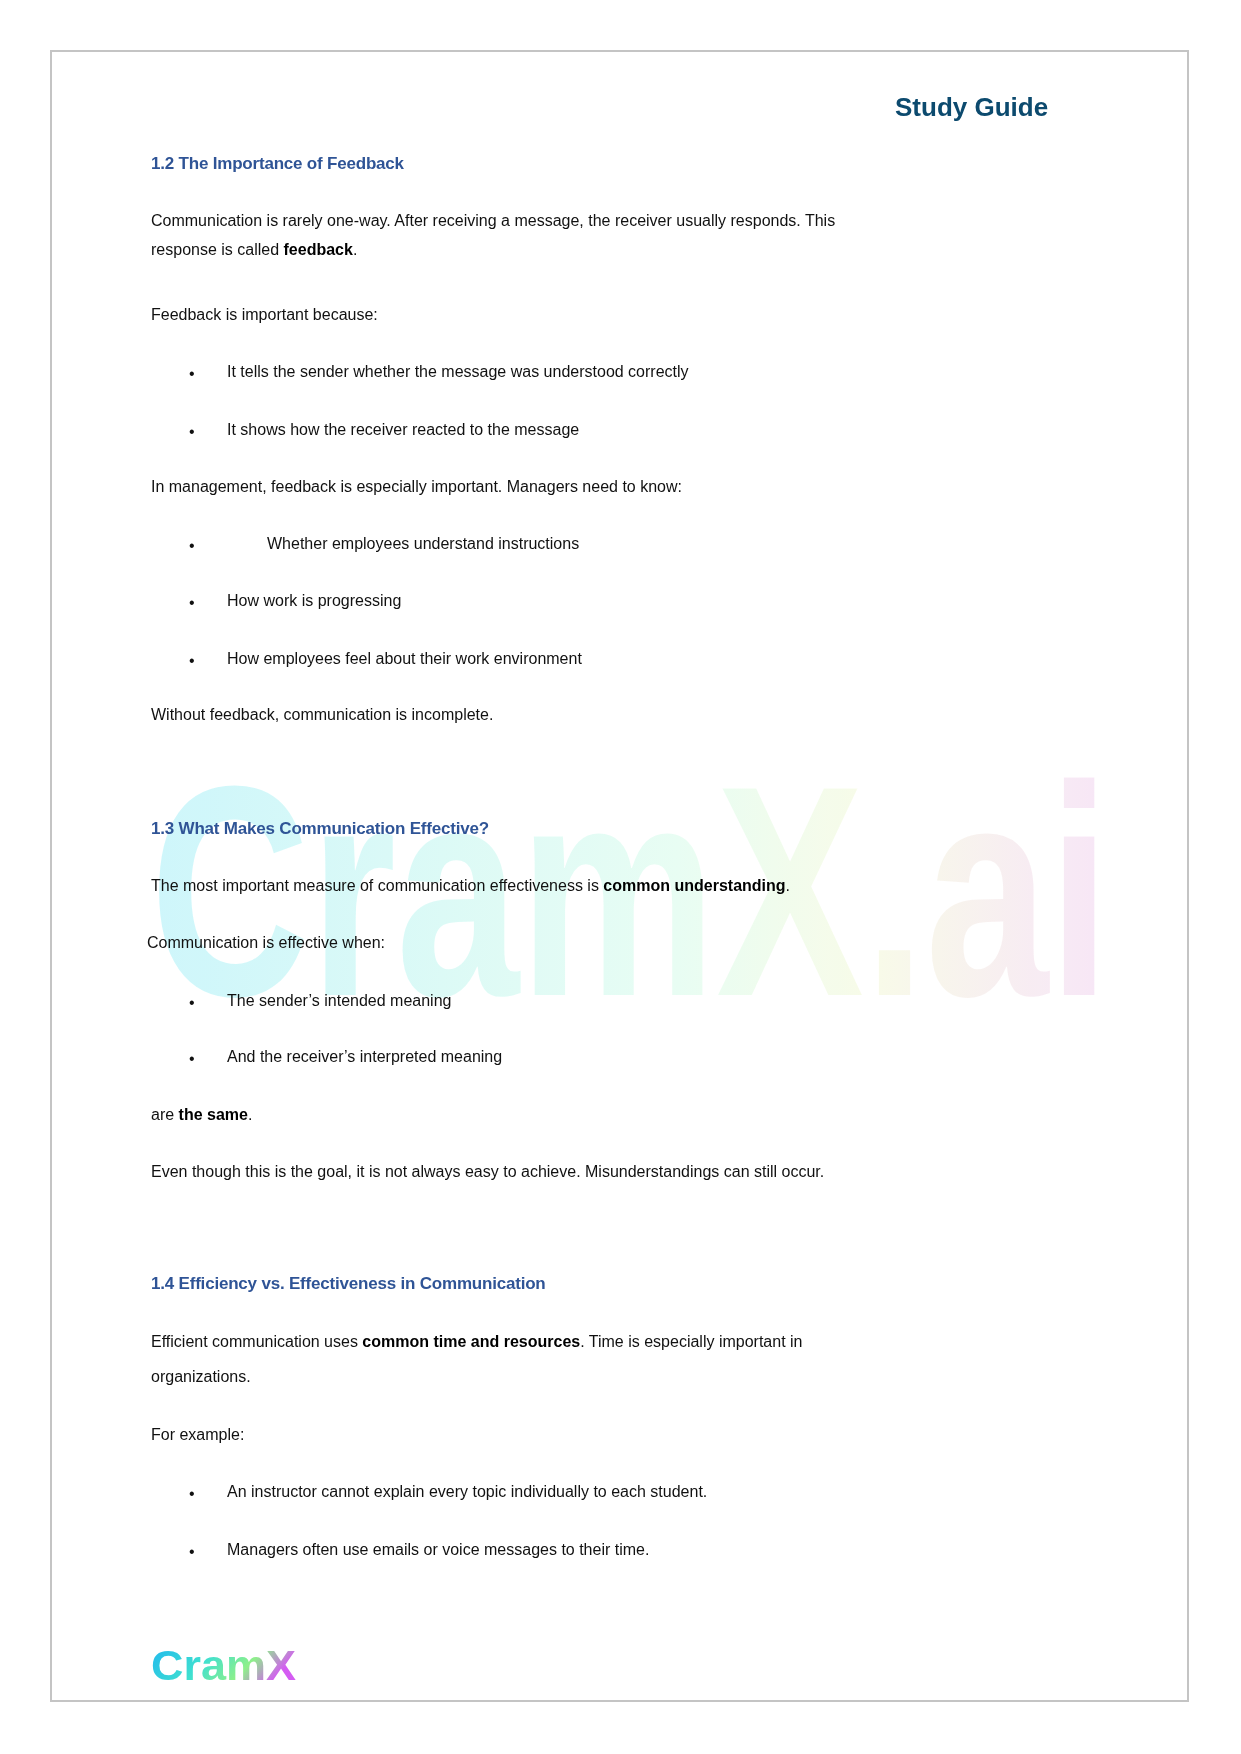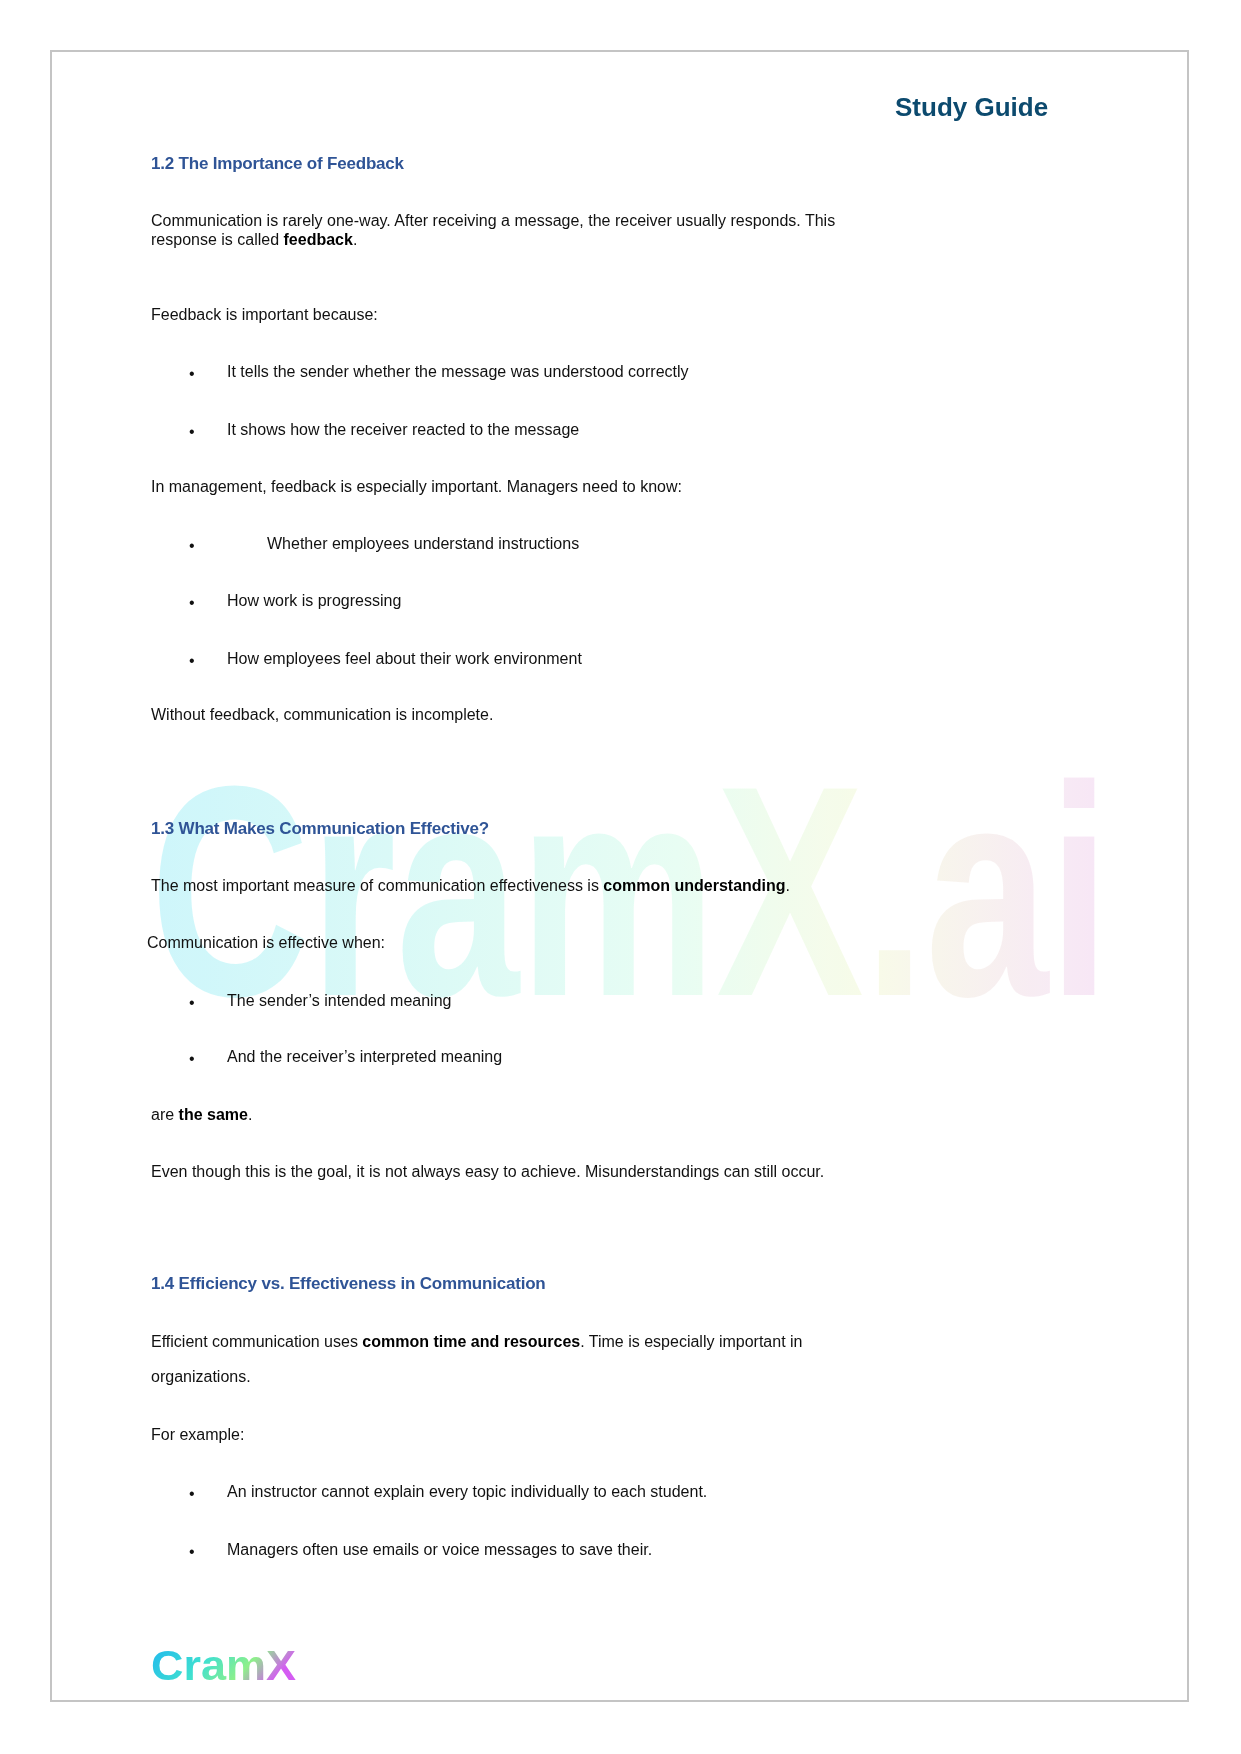--- a/index.html
+++ b/index.html
@@ -31,21 +31,21 @@
       <stop offset="1" stop-color="#f7e3f7"></stop>
     </linearGradient>
   </defs>
   <text x="0" y="235" font-family="Liberation Sans, sans-serif" font-weight="bold" font-size="300" fill="url(#wm)" opacity="0.9" textLength="960" lengthAdjust="spacingAndGlyphs">CramX.ai</text>
 </svg>
 
 <div class="abs title" style="left:895px; top:92px;">Study Guide</div>
 
 <div class="abs h2" style="left:151px; top:154px;">1.2 The Importance of Feedback</div>
 <div class="abs p" style="left:151px; top:213px;"><span>Communication is rarely one-way. After receiving a message, the receiver usually responds. This</span></div>
-<div class="abs p" style="left:151px; top:232px;"><span>response is called </span><b>feedback</b><span>.</span></div>
+<div class="abs p" style="left:151px; top:242px;"><span>response is called </span><b>feedback</b><span>.</span></div>
 <div class="abs p" style="left:151px; top:307px;">Feedback is important because:</div>
 
 <div class="abs dot" style="left:189px; top:365px;">•</div>
 <div class="abs p" style="left:227px; top:364px;">It tells the sender whether the message was understood correctly</div>
 <div class="abs dot" style="left:189px; top:423px;">•</div>
 <div class="abs p" style="left:227px; top:422px;">It shows how the receiver reacted to the message</div>
 
 <div class="abs p" style="left:151px; top:479px;">In management, feedback is especially important. Managers need to know:</div>
 
 <div class="abs dot" style="left:189px; top:537px;">•</div>
@@ -70,21 +70,21 @@
 <div class="abs p" style="left:151px; top:1164px;">Even though this is the goal, it is not always easy to achieve. Misunderstandings can still occur.</div>
 
 <div class="abs h2" style="left:151px; top:1274px;">1.4 Efficiency vs. Effectiveness in Communication</div>
 <div class="abs p" style="left:151px; top:1334px;"><span>Efficient communication uses </span><b>common time and resources</b><span>. Time is especially important in</span></div>
 <div class="abs p" style="left:151px; top:1369px;">organizations.</div>
 <div class="abs p" style="left:151px; top:1427px;">For example:</div>
 
 <div class="abs dot" style="left:189px; top:1485px;">•</div>
 <div class="abs p" style="left:227px; top:1484px;">An instructor cannot explain every topic individually to each student.</div>
 <div class="abs dot" style="left:189px; top:1543px;">•</div>
-<div class="abs p" style="left:227px; top:1542px;">Managers often use emails or voice messages to save their.</div>
+<div class="abs p" style="left:227px; top:1542px;">Managers often use emails or voice messages to their time.</div>
 
 <svg class="logo" width="150" height="48" viewBox="0 0 150 48" xmlns="http://www.w3.org/2000/svg">
   <defs>
     <linearGradient id="lg" x1="0" y1="0" x2="1" y2="0.3">
       <stop offset="0" stop-color="#1fb6f0"></stop>
       <stop offset="0.45" stop-color="#3fe0d0"></stop>
       <stop offset="0.75" stop-color="#8ef08a"></stop>
       <stop offset="1" stop-color="#d45cf2"></stop>
     </linearGradient>
   </defs>

